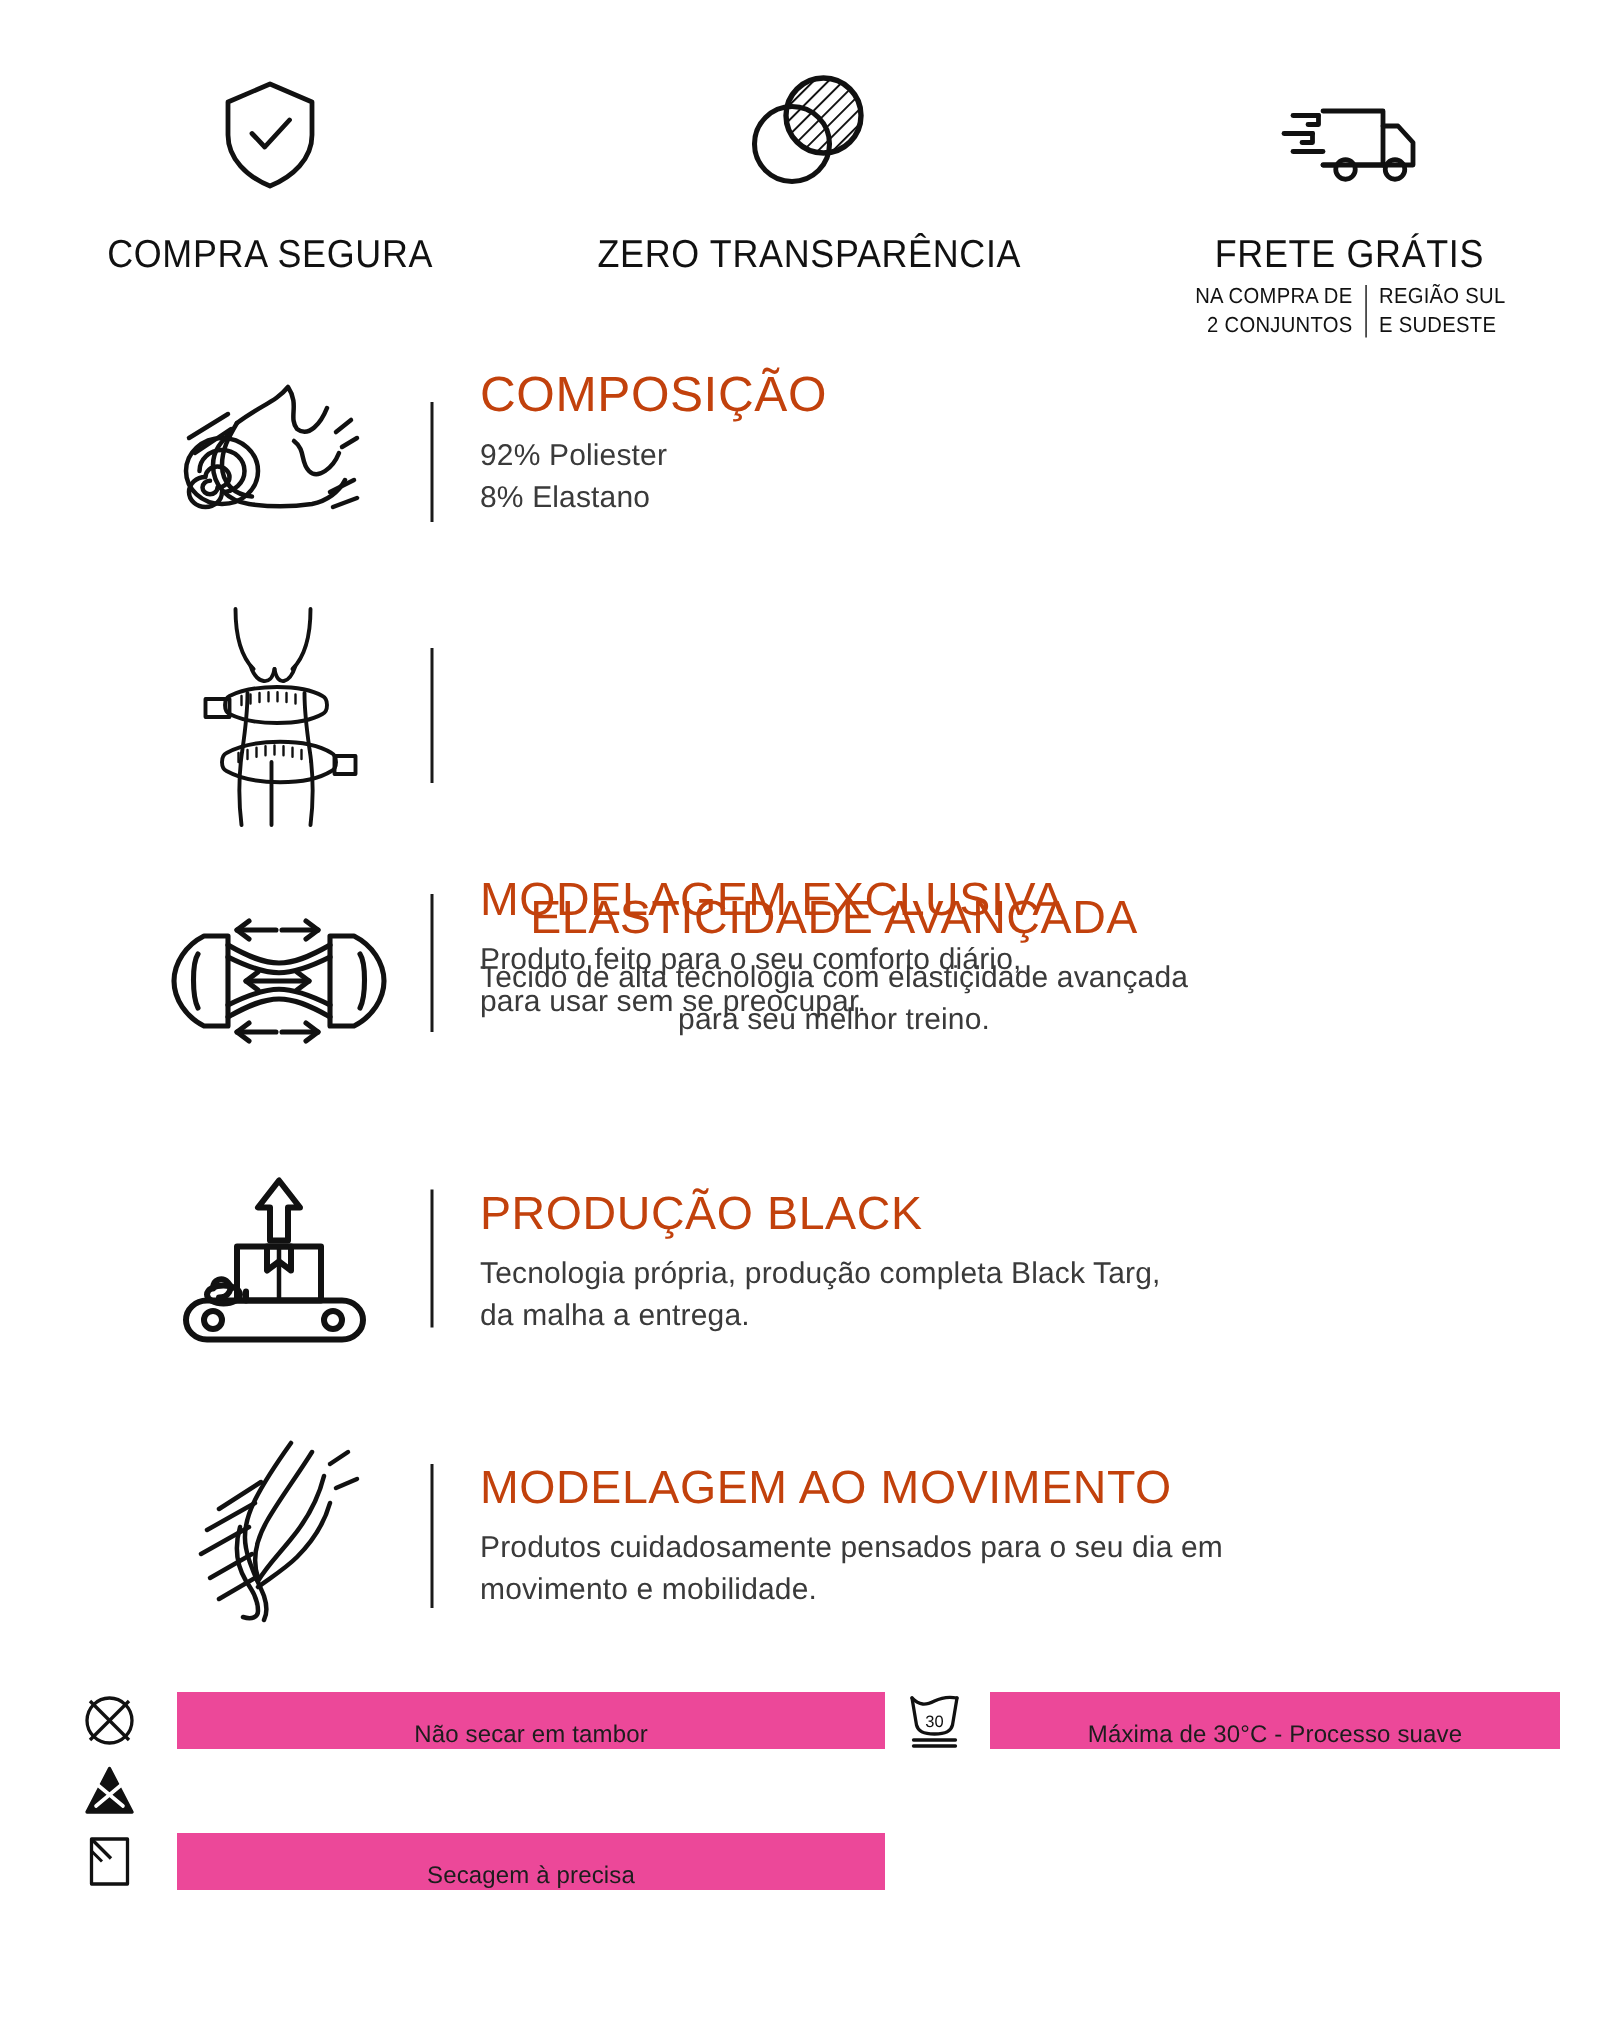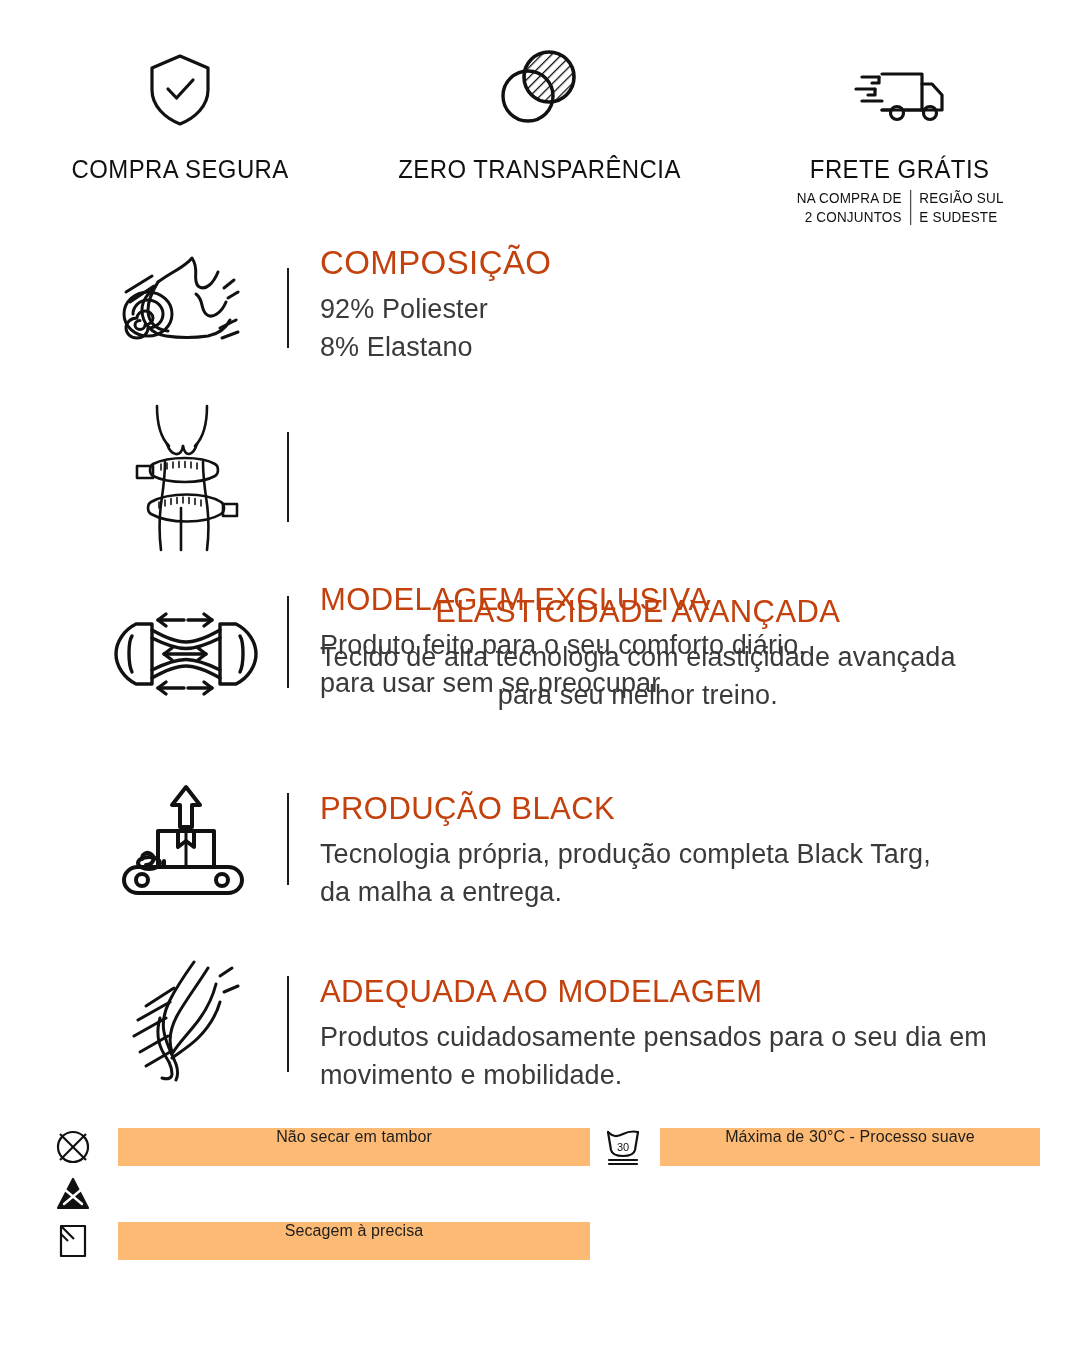--- a/index.html
+++ b/index.html
@@ -60,21 +60,21 @@
   .feature-title {
     font-size: 31px;
     font-weight: 300;
     letter-spacing: 0.4px;
     color: #c2410c;
     white-space: nowrap;
     line-height: 1.05;
   }
   .feature-desc {
     margin-top: 9px;
-    font-size: 27px;
+    font-size: 20px;
     font-weight: 300;
     line-height: 1.42;
     color: #3a3a3a;
     letter-spacing: 0.1px;
     white-space: pre-line;
   }
 
   
   #row-0 { top: 0px; }
   #row-0 .feature-icon { top: 6px; }
@@ -106,22 +106,22 @@
   .care { position: absolute; top: 1128px; left: 0; width: 1080px; }
   .care-col { position: absolute; top: 0; }
   .care-col.left { left: 50px; width: 540px; }
   .care-col.right { left: 600px; width: 440px; }
   .care-row { display: flex; align-items: center; height: 38px; margin-bottom: 9px; }
   .care-sym {
     width: 46px; min-width: 46px; height: 38px;
     display: flex; align-items: center; justify-content: center;
   }
   .care-bar {
-    flex: 1; height: 38px; background: #fdba74;
-    display: flex; align-items: flex-start; justify-content: center;
+    flex: 1; height: 38px; background: #ec4899;
+    display: flex; align-items: flex-end; justify-content: center;
   }
   .care-label {
     font-size: 16px;
     font-weight: 500;
     color: #1d1d1d;
     letter-spacing: 0.1px;
     white-space: nowrap;
   }
   .care-col.left .care-bar { margin-left: 22px; }
   .care-col.right .care-bar { margin-left: 14px; }
@@ -332,21 +332,21 @@
             <path d="M14 78 L46 60"></path>
             <path d="M20 94 L48 78"></path>
             <path d="M26 108 L50 94"></path>
             <path d="M100 18 L112 10"></path>
             <path d="M104 34 L118 28"></path>
           </g>
         </svg>
       </div>
       <div class="feature-div"></div>
       <div class="feature-text">
-        <div class="feature-title">ADEQUADA AO MODELAGEM</div>
+        <div class="feature-title">MODELAGEM AO MOVIMENTO</div>
         <div class="feature-desc">Produtos cuidadosamente pensados para o seu dia em
 movimento e mobilidade.</div>
       </div>
     </div>
   </div>
 
   <div class="care">
 
     <div class="care-col left">
 

